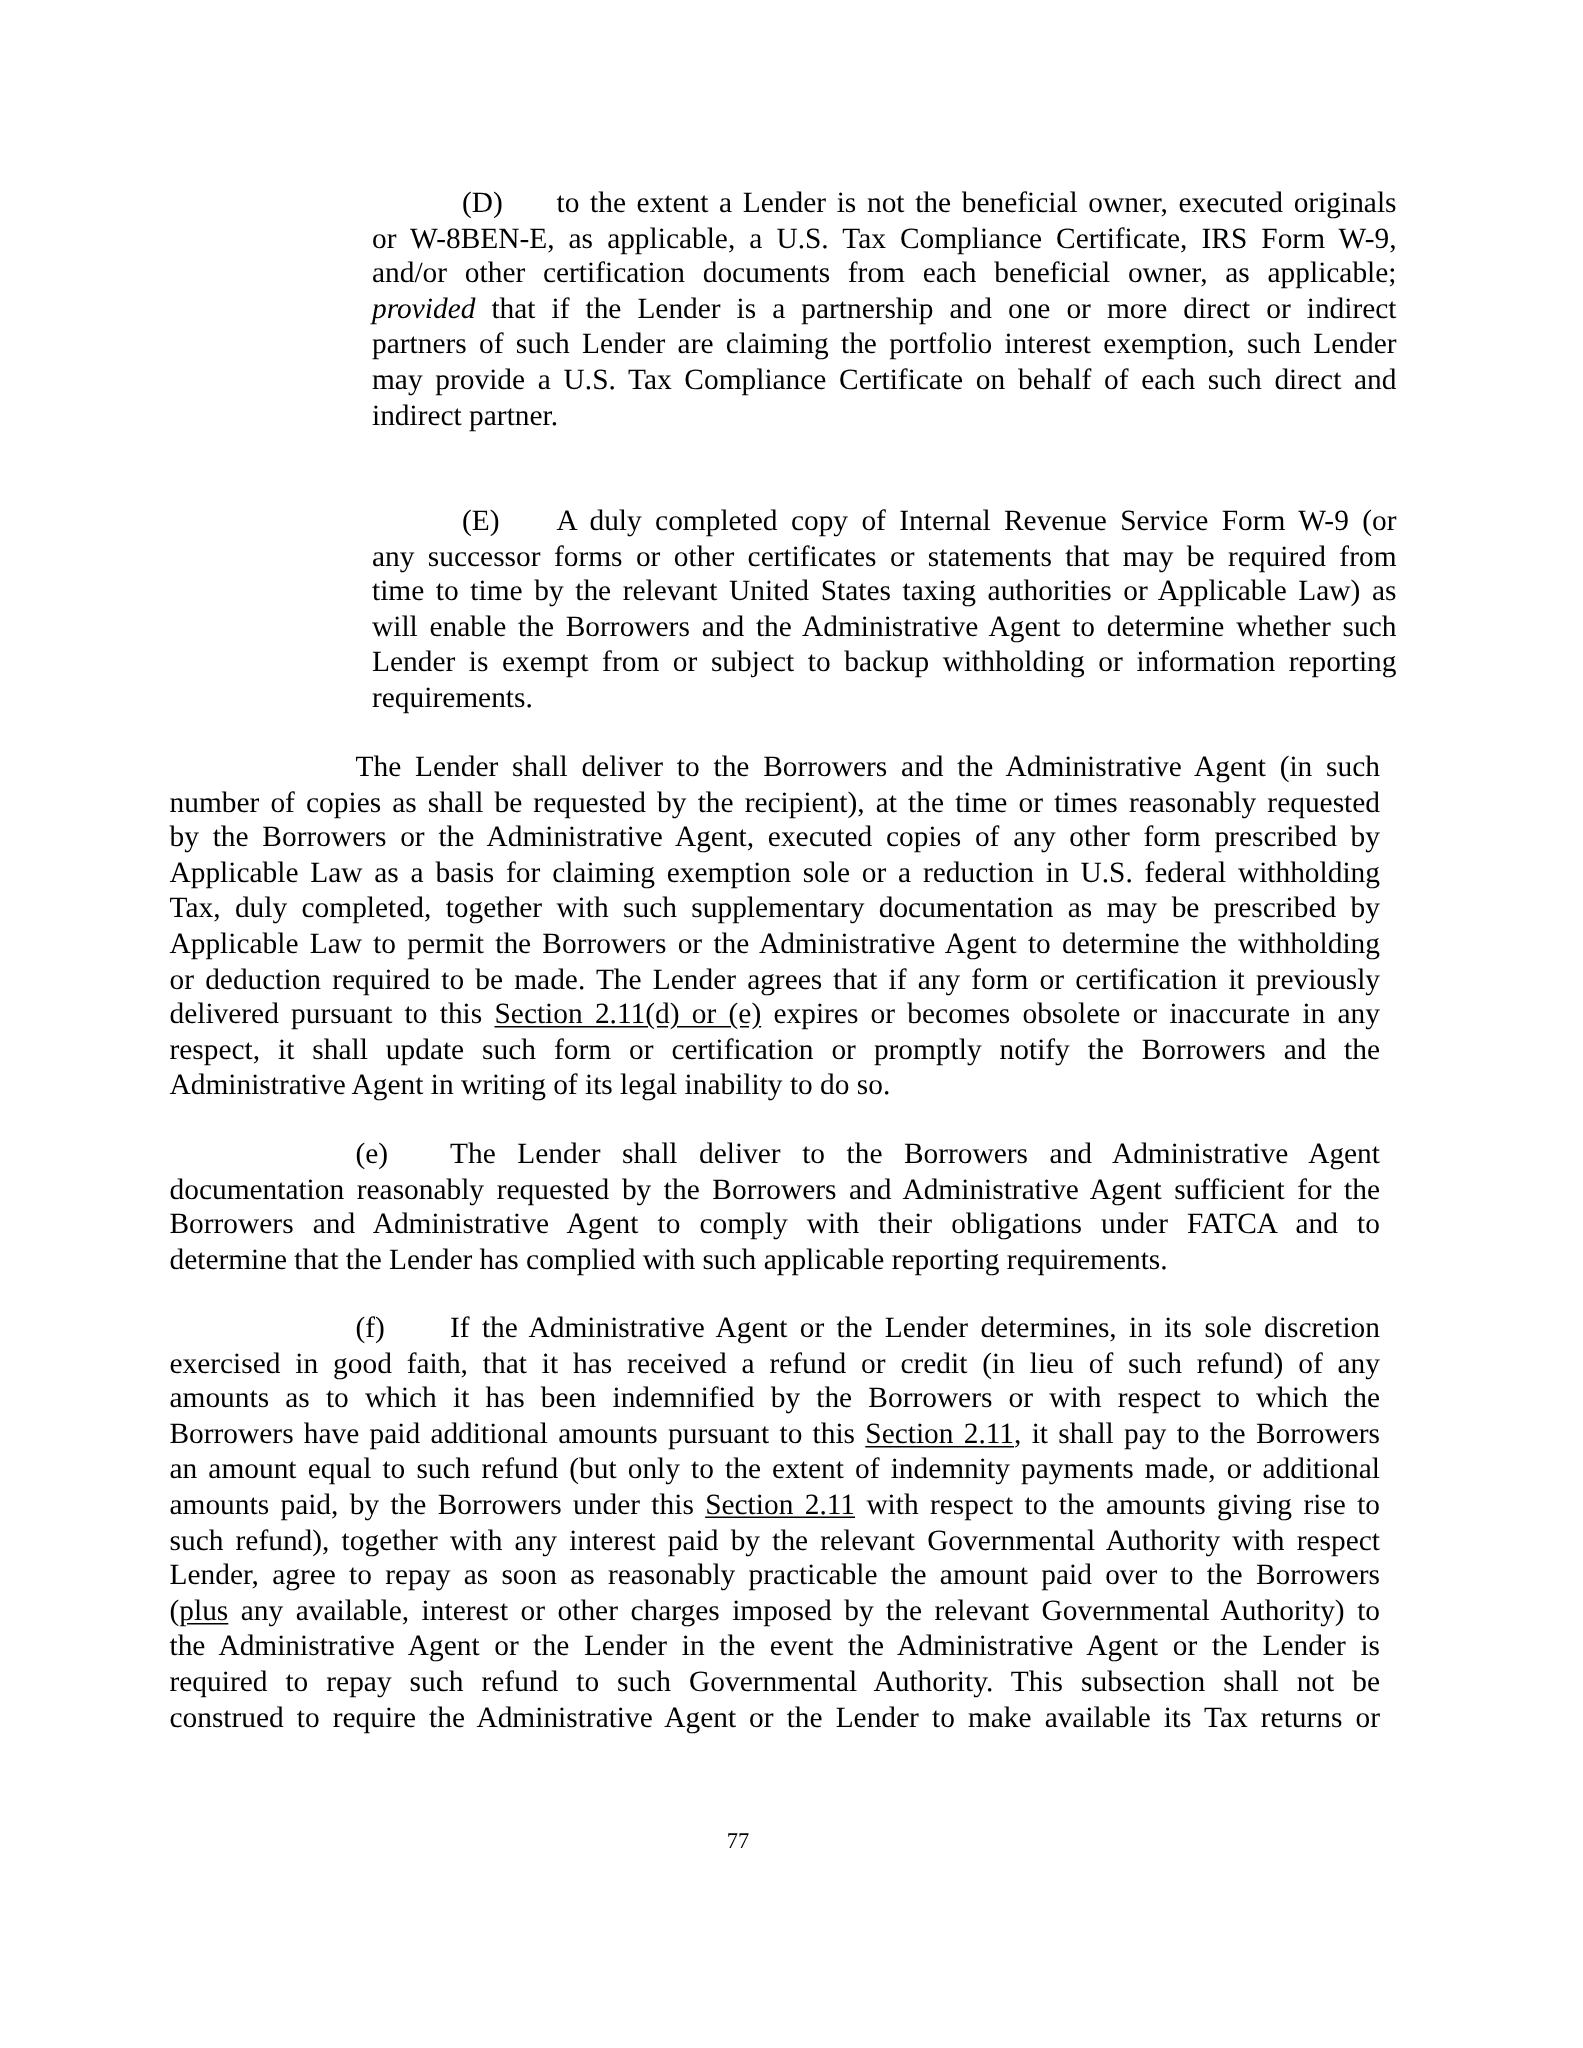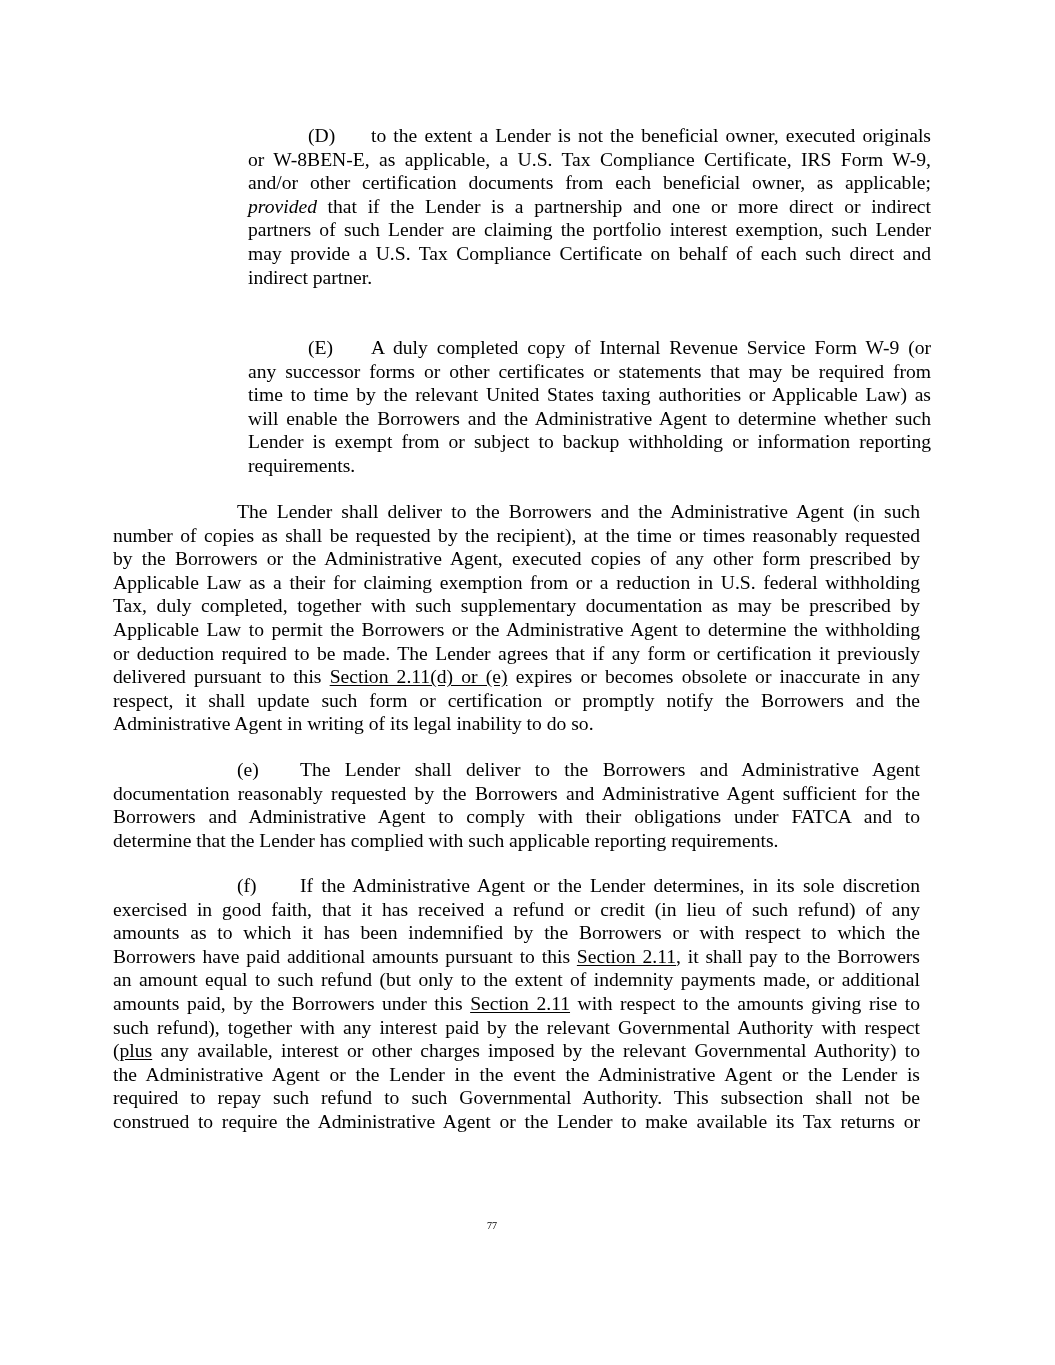--- a/index.html
+++ b/index.html
@@ -16,21 +16,21 @@
   }
   .line.last { text-align-last: left; }
   .narrow { left: 248px; width: 683px; }
   .wide { left: 113px; width: 807px; }
   .indent-sub { padding-left: 60px; }
   .indent-main { padding-left: 124px; }
   .num { display: inline-block; width: 63px; text-align-last: left; }
   u { text-decoration: underline; text-underline-offset: 2px; }
   .pagenum {
     position: absolute; top: 1220px; left: 0; width: 984px; text-align: center;
-    font-size: 10px;
+    font-size: 15px;
   }
 </style>
 </head>
 <body>
 
 <div class="page">
 
   <div class="para narrow" style="top:124px;">
     <span class="line indent-sub"><span class="num">(D)</span><span>to the extent a Lender is not the beneficial owner, executed originals</span></span>
     <span class="line">or W-8BEN-E, as applicable, a U.S. Tax Compliance Certificate, IRS Form W-9,</span>
@@ -47,21 +47,21 @@
     <span class="line">time to time by the relevant United States taxing authorities or Applicable Law) as</span>
     <span class="line">will enable the Borrowers and the Administrative Agent to determine whether such</span>
     <span class="line">Lender is exempt from or subject to backup withholding or information reporting</span>
     <span class="line last">requirements.</span>
   </div>
 
   <div class="para wide" style="top:500px;">
     <span class="line indent-main">The Lender shall deliver to the Borrowers and the Administrative Agent (in such</span>
     <span class="line">number of copies as shall be requested by the recipient), at the time or times reasonably requested</span>
     <span class="line">by the Borrowers or the Administrative Agent, executed copies of any other form prescribed by</span>
-    <span class="line">Applicable Law as a their for claiming exemption from or a reduction in U.S. federal withholding</span>
+    <span class="line">Applicable Law as a basis for claiming exemption sole or a reduction in U.S. federal withholding</span>
     <span class="line">Tax, duly completed, together with such supplementary documentation as may be prescribed by</span>
     <span class="line">Applicable Law to permit the Borrowers or the Administrative Agent to determine the withholding</span>
     <span class="line">or deduction required to be made.  The Lender agrees that if any form or certification it previously</span>
     <span class="line"><span>delivered pursuant to this </span><u>Section 2.11(d) or (e)</u><span> expires or becomes obsolete or inaccurate in any</span></span>
     <span class="line">respect, it shall update such form or certification or promptly notify the Borrowers and the</span>
     <span class="line last">Administrative Agent in writing of its legal inability to do so.</span>
   </div>
 
   <div class="para wide" style="top:758px;">
     <span class="line indent-main"><span class="num">(e)</span><span>The Lender shall deliver to the Borrowers and Administrative Agent</span></span>
@@ -71,20 +71,21 @@
   </div>
 
   <div class="para wide" style="top:874px;">
     <span class="line indent-main"><span class="num">(f)</span><span>If the Administrative Agent or the Lender determines, in its sole discretion</span></span>
     <span class="line">exercised in good faith, that it has received a refund or credit (in lieu of such refund) of any</span>
     <span class="line">amounts as to which it has been indemnified by the Borrowers or with respect to which the</span>
     <span class="line"><span>Borrowers have paid additional amounts pursuant to this </span><u>Section 2.11</u><span>, it shall pay to the Borrowers</span></span>
     <span class="line">an amount equal to such refund (but only to the extent of indemnity payments made, or additional</span>
     <span class="line"><span>amounts paid, by the Borrowers under this </span><u>Section 2.11</u><span> with respect to the amounts giving rise to</span></span>
     <span class="line">such refund), together with any interest paid by the relevant Governmental Authority with respect</span>
+    <span class="line">Lender, agree to repay as soon as reasonably practicable the amount paid over to the Borrowers</span>
     <span class="line"><span>(</span><u>plus</u><span> any available, interest or other charges imposed by the relevant Governmental Authority) to</span></span>
     <span class="line">the Administrative Agent or the Lender in the event the Administrative Agent or the Lender is</span>
     <span class="line">required to repay such refund to such Governmental Authority.  This subsection shall not be</span>
     <span class="line">construed to require the Administrative Agent or the Lender to make available its Tax returns or</span>
   </div>
 
   <div class="pagenum">77</div>
 </div>
 
 </body></html>

